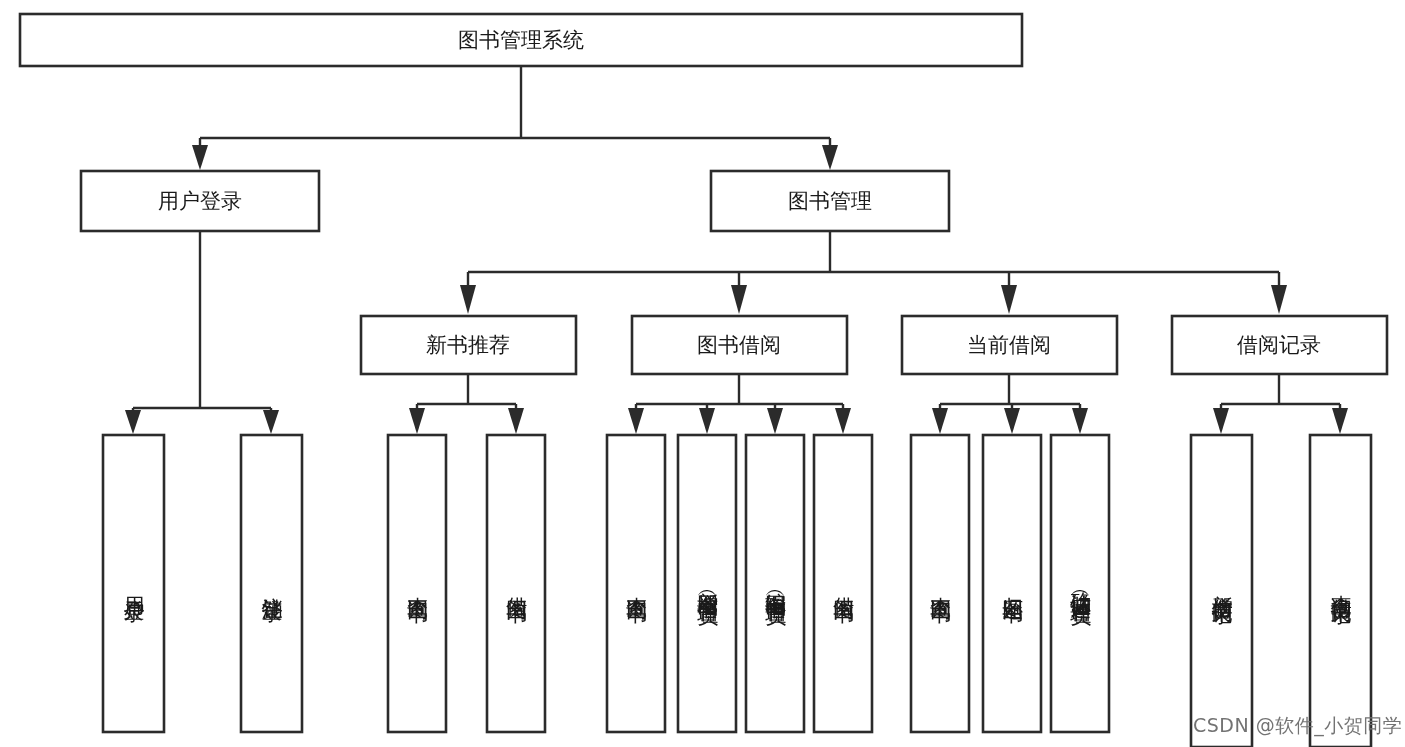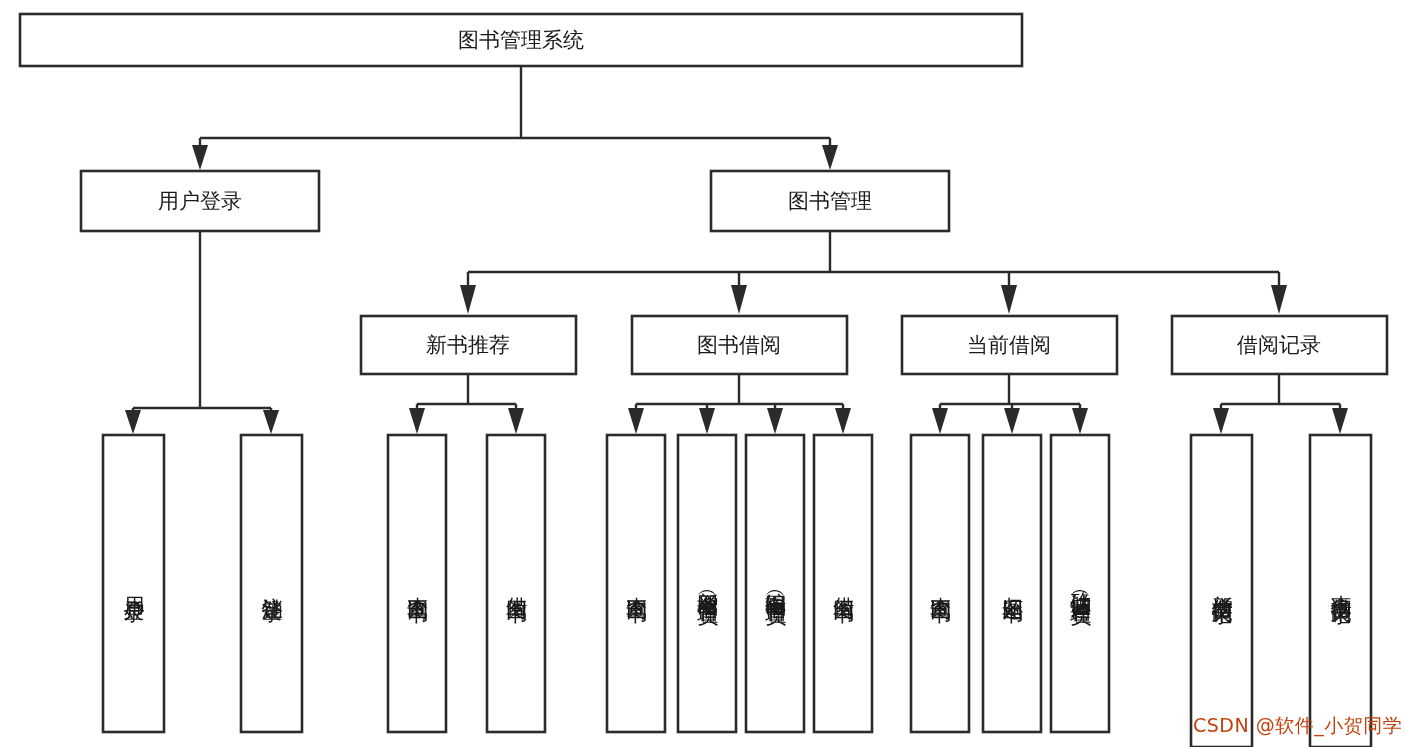--- a/index.html
+++ b/index.html
@@ -59,21 +59,21 @@
     align-items: center;
     justify-content: center;
     text-align: center;
     pointer-events: none;
     white-space: nowrap;
   }
   .watermark {
     position: absolute;
     font-family: "DejaVu Sans", "Liberation Sans", sans-serif;
     font-size: 19px;
-    color: #c2410c;
+    color: #737373;
     white-space: nowrap;
     letter-spacing: 0.5px;
   }
 </style>
 </head>
 <body>
 
 <div id="diagram-root">
 
   <svg id="flow" viewBox="0 0 1405 747">

